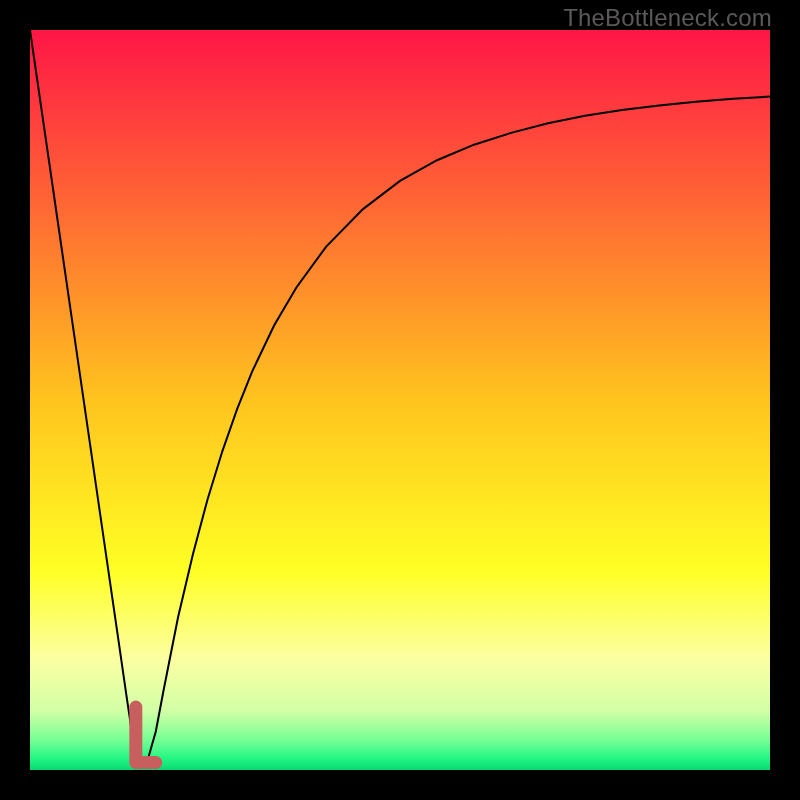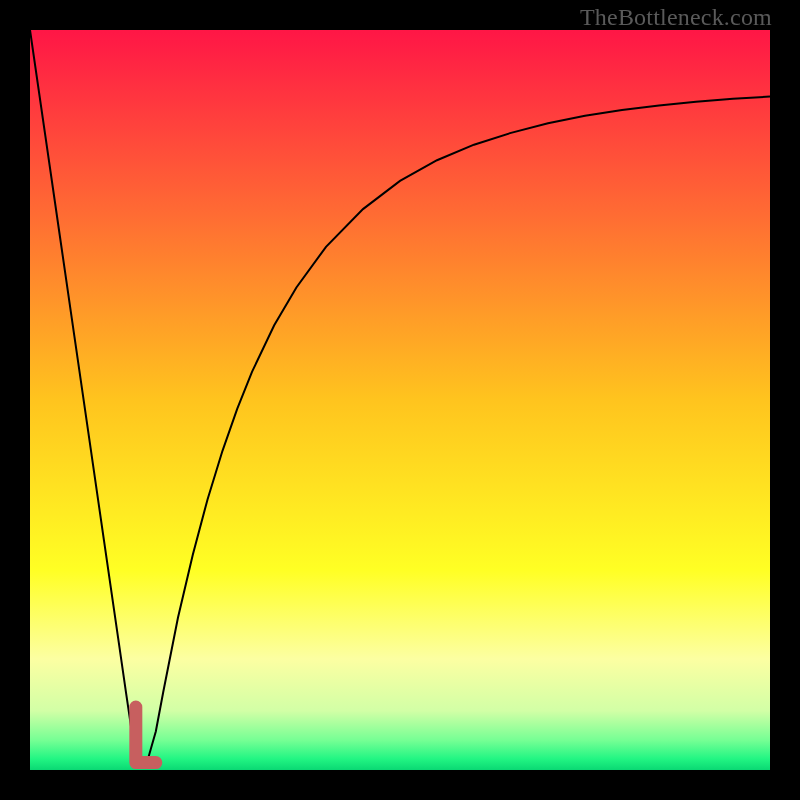--- a/index.html
+++ b/index.html
@@ -14,21 +14,21 @@
     position: absolute;
     left: 30px;
     top: 30px;
     width: 740px;
     height: 740px;
   }
   .watermark {
     position: absolute;
     top: 4px;
     right: 28px;
-    font-family: Liberation Serif, serif;
+    font-family: Liberation Sans, sans-serif;
     font-size: 24px;
     font-weight: 400;
     color: #5a5a5a;
     letter-spacing: 0.2px;
   }
 </style>
 </head>
 <body>
 
 <div class="outer">

